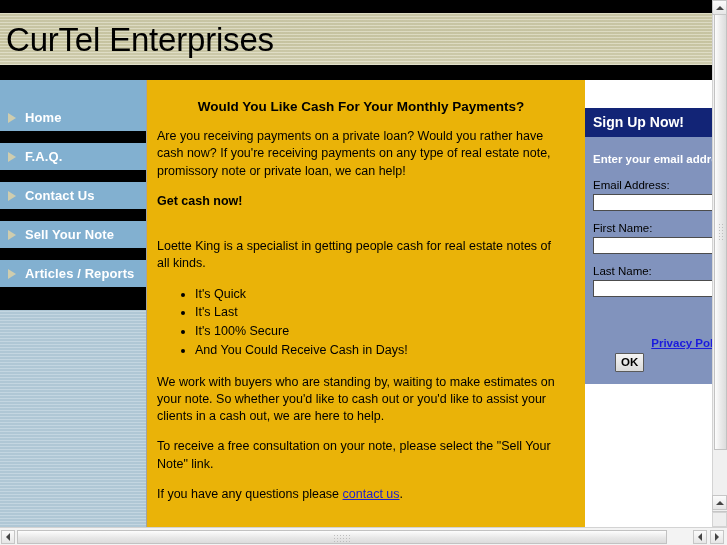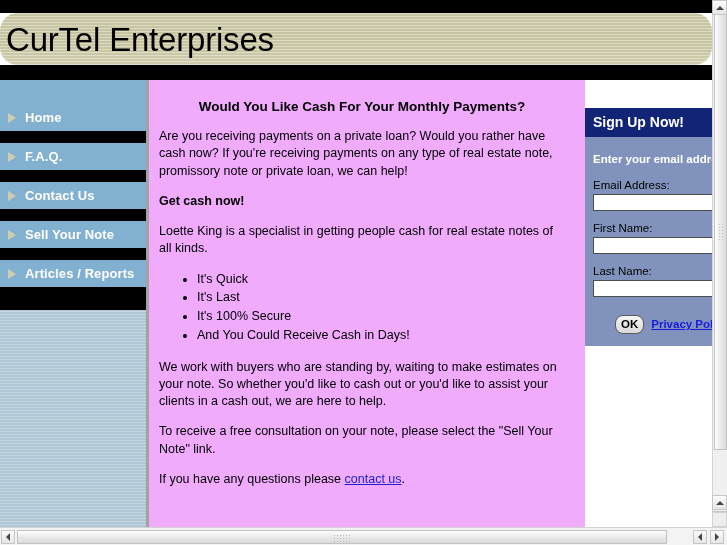--- a/index.html
+++ b/index.html
@@ -38,21 +38,20 @@
         rgba(255,255,255,0.30) 0px,
         rgba(255,255,255,0.30) 1px,
         rgba(0,0,0,0.035) 1px,
         rgba(0,0,0,0.035) 3px
       ),
       linear-gradient(to bottom, #cfccab 0%, #cdcaa6 55%, #d6d3b4 100%);
     display: flex;
     align-items: center;
     padding-left: 6px;
     box-sizing: border-box;
-    border-radius: 18px;
   }
   .site-title {
     font-size: 33px;
     color: #000000;
     letter-spacing: -0.2px;
     white-space: nowrap;
     font-weight: normal;
     margin: 0;
     line-height: 1;
   }
@@ -116,42 +115,42 @@
     height: 12px;
     background: #000000;
   }
   .nav-sep.tall {
     height: 23px;
   }
 
   
   .content {
     flex: 1 1 auto;
-    background: #f0abfc;
+    background: #eab308;
     padding: 12px 20px 0 10px;
     box-sizing: border-box;
     min-width: 0;
-    border-left: 3px solid #a3a3a3;
+    border-left: 1px solid #a3a3a3;
   }
   .content h2 {
     font-size: 13.5px;
     font-weight: bold;
     text-align: center;
     margin: 7px 0 14px 0;
     color: #000000;
   }
   .content p {
     font-size: 12.5px;
     line-height: 1.38;
     margin: 0 0 13px 0;
     color: #000000;
   }
   .content p.strong-line {
     font-weight: bold;
-    margin-bottom: 13px;
+    margin-bottom: 28px;
   }
   .content ul {
     margin: 0 0 14px 0;
     padding-left: 38px;
   }
   .content li {
     font-size: 12.5px;
     line-height: 1.42;
     color: #000000;
     margin-bottom: 1px;
@@ -211,24 +210,25 @@
     padding: 18px 0 0 30px;
     white-space: nowrap;
   }
   .ok-button {
     font-family: "Liberation Sans", sans-serif;
     font-size: 11.5px;
     font-weight: bold;
     color: #000000;
     background: linear-gradient(to bottom, #f4f4f4, #dadada);
     border: 1px solid #5a5a5a;
-    border-radius: 8px;
+    border-radius: 1px;
     padding: 3px 5px;
     cursor: pointer;
     line-height: 1;
+    margin-top: 38px;
   }
   .privacy-link {
     color: #1b1bdd;
     font-size: 11.5px;
     font-weight: bold;
     text-decoration: underline;
     margin-left: 7px;
     cursor: pointer;
   }
 

